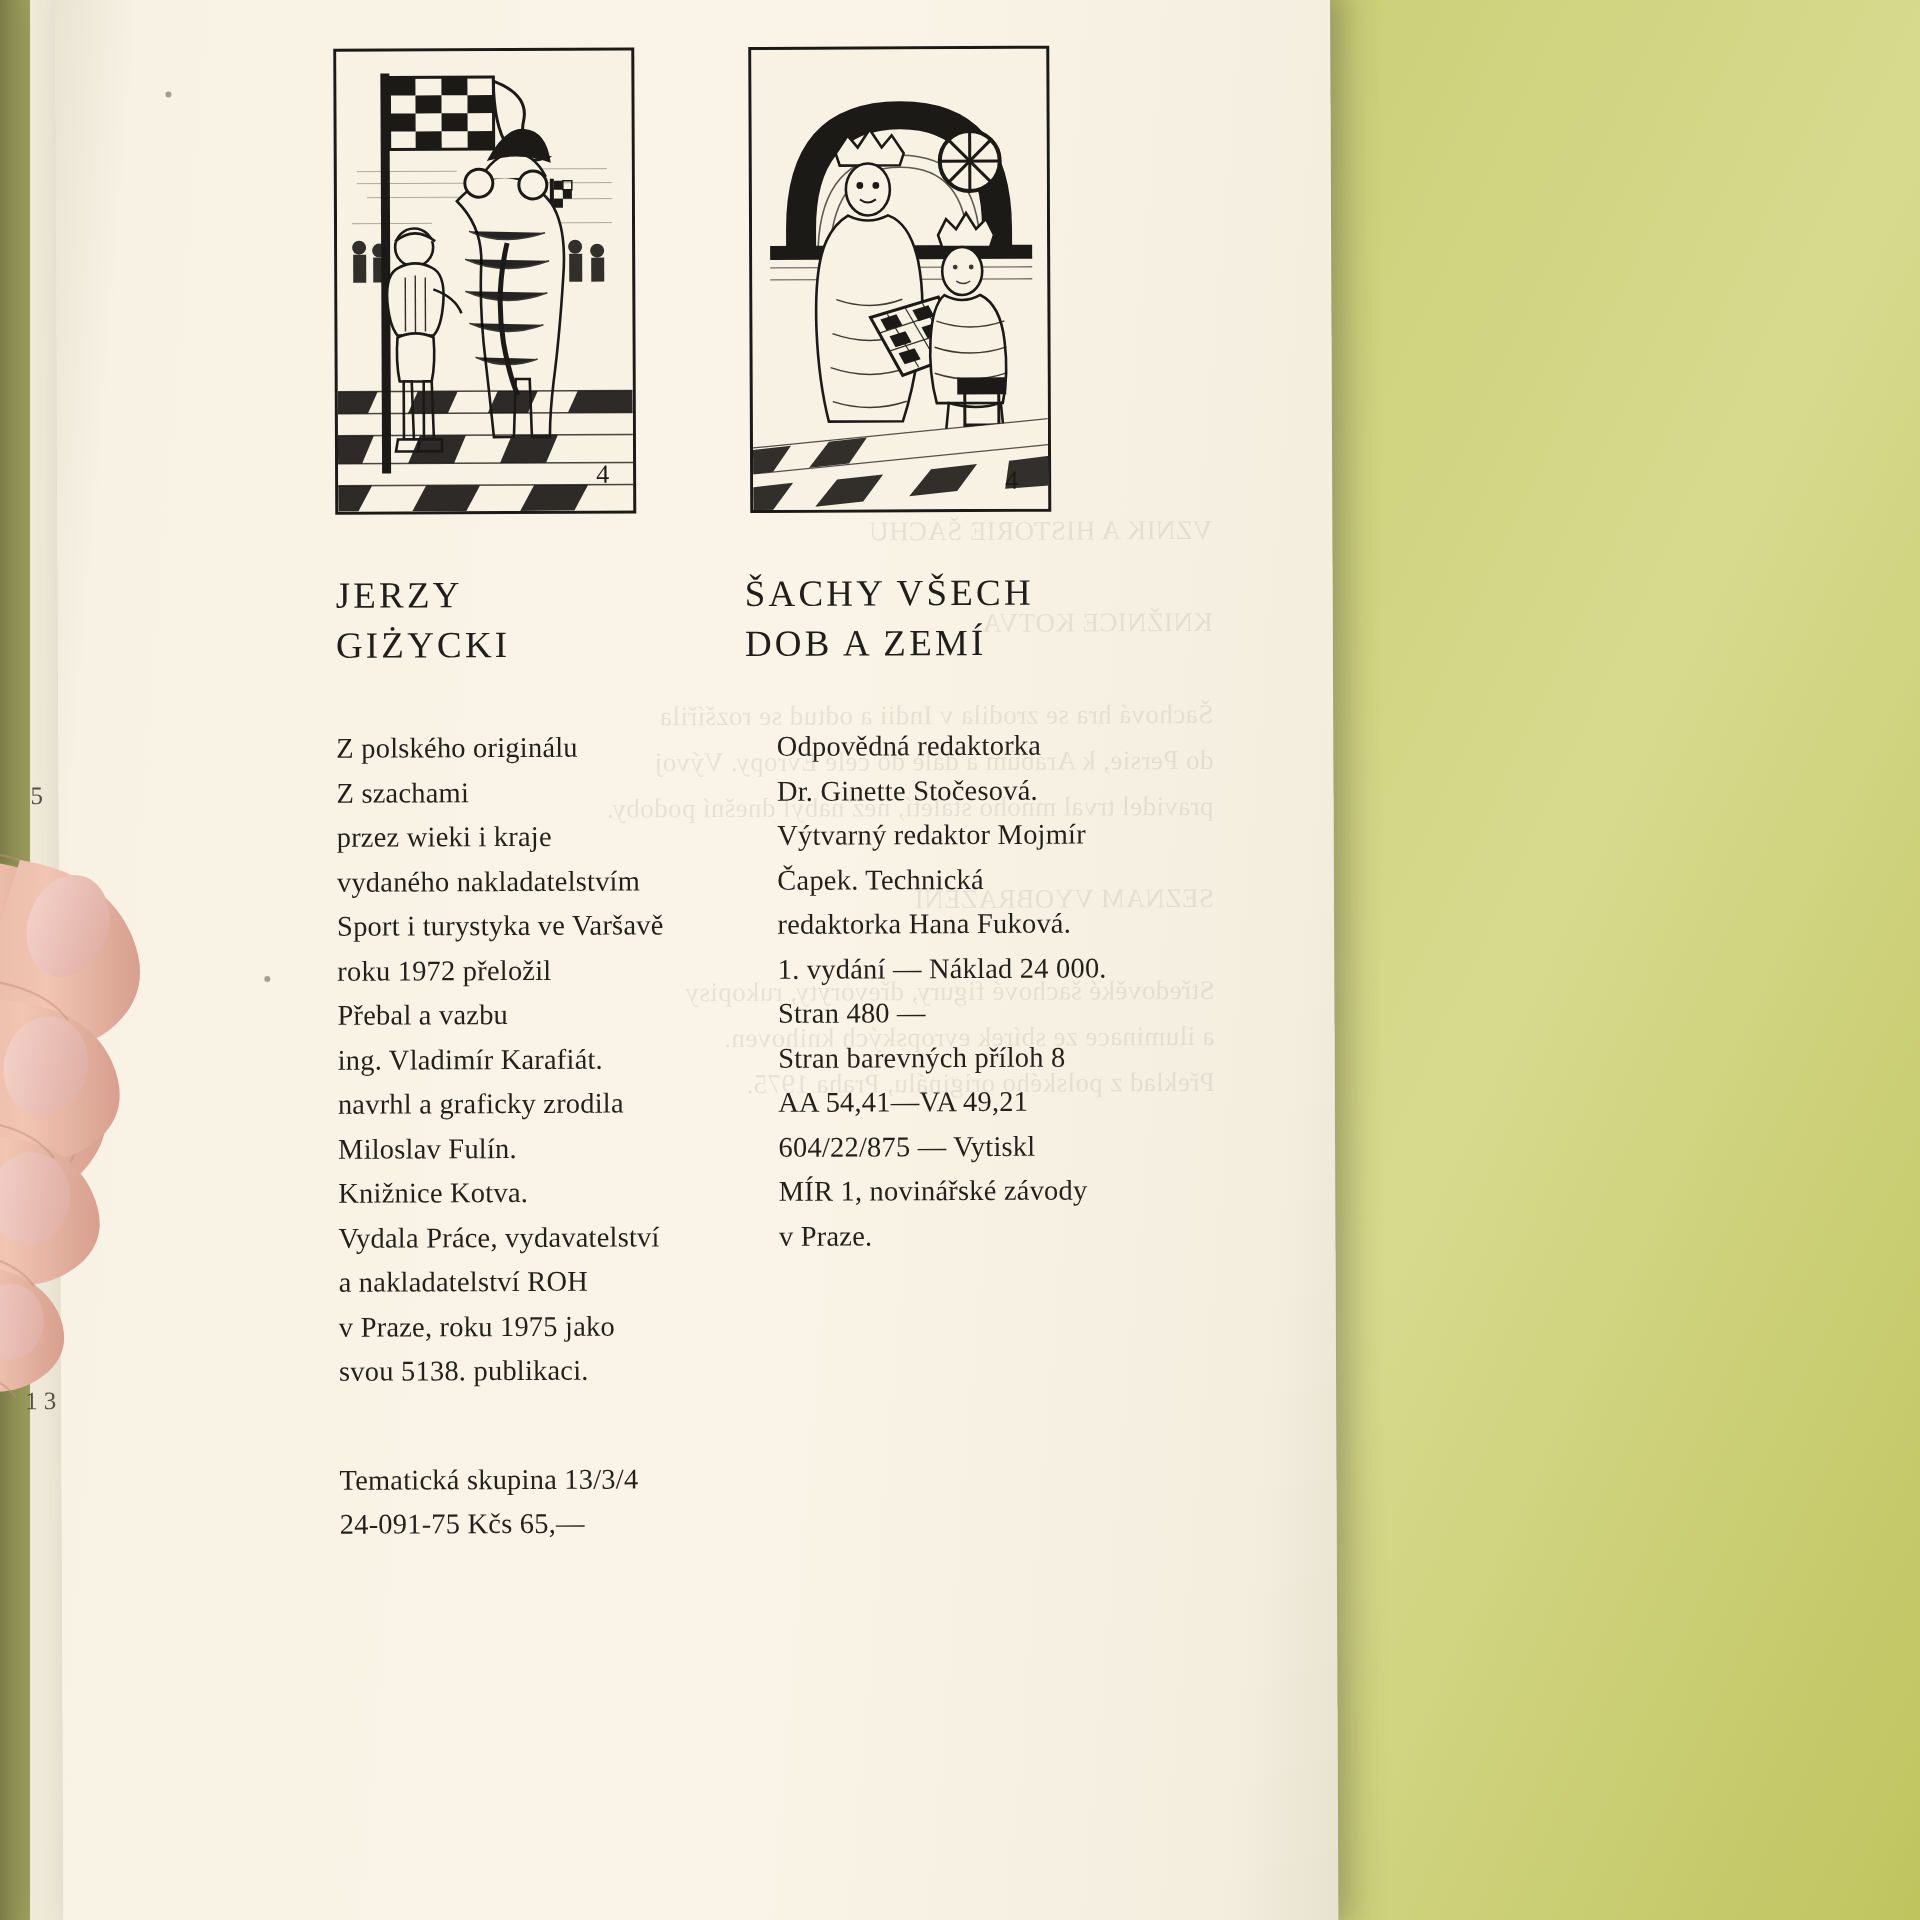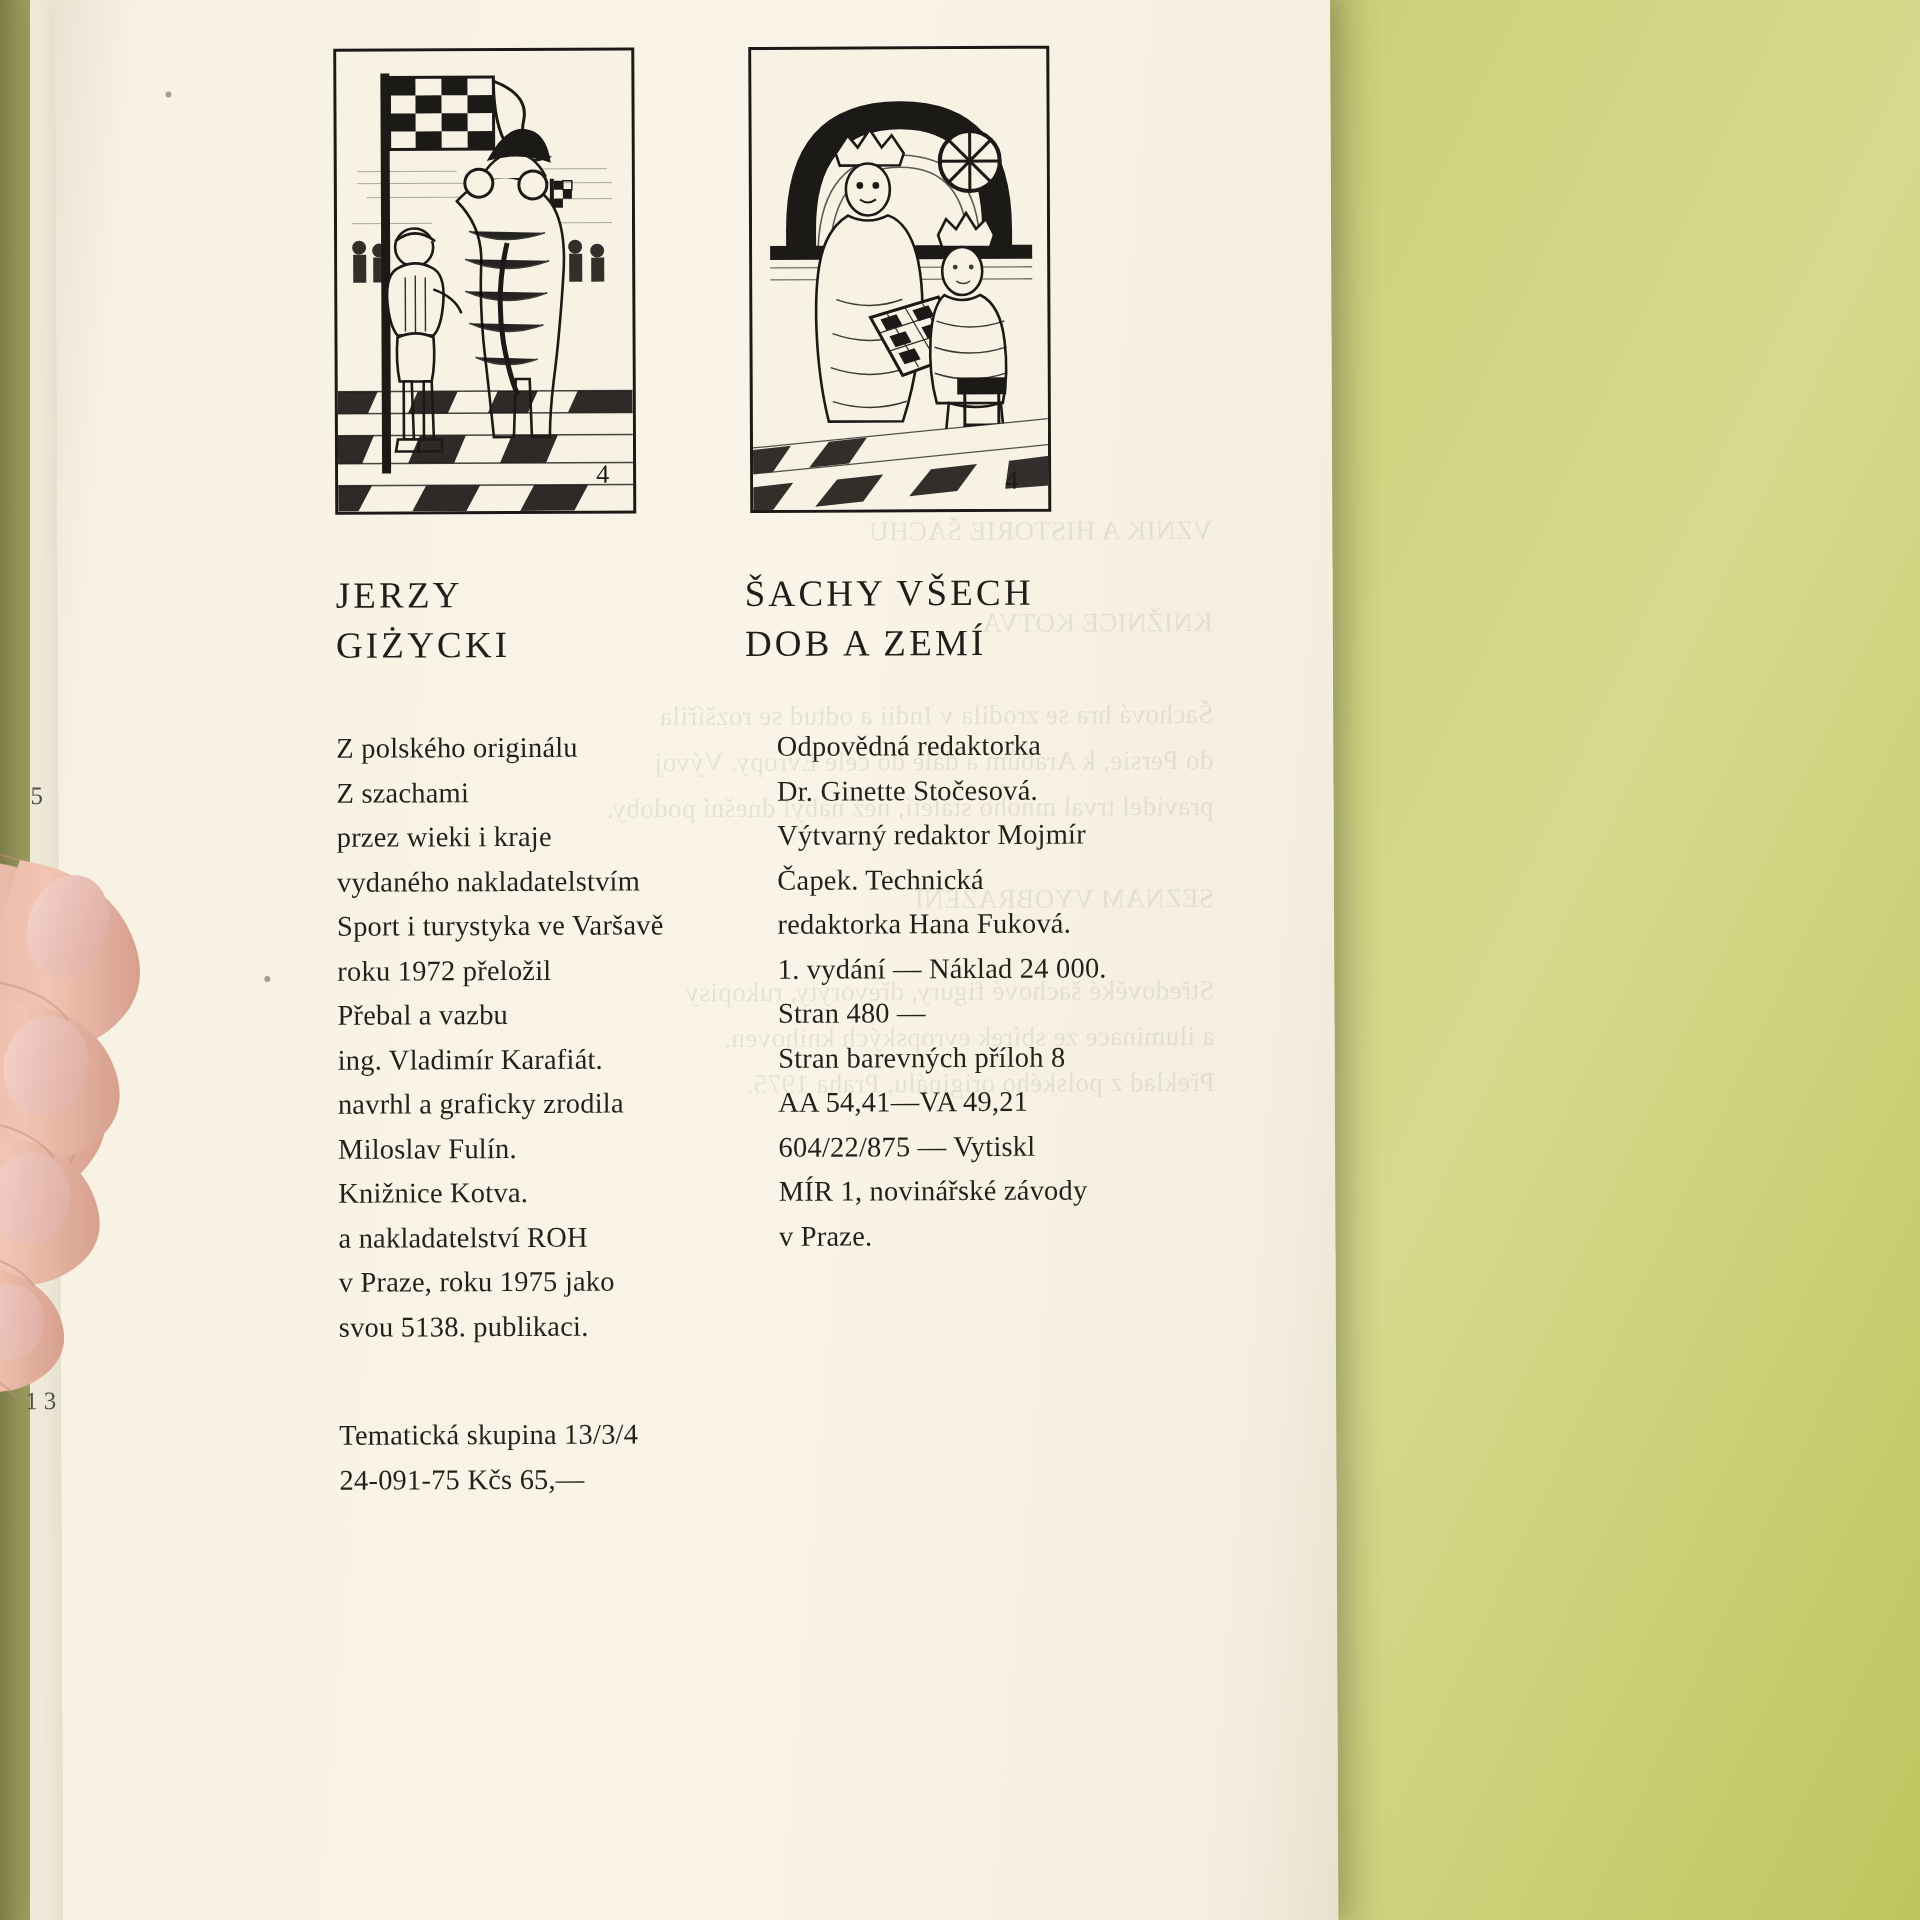--- a/index.html
+++ b/index.html
@@ -464,20 +464,21 @@
             <span class="ln">Z szachami</span>
             <span class="ln">przez wieki i kraje</span>
             <span class="ln">vydaného nakladatelstvím</span>
             <span class="ln">Sport i turystyka ve Varšavě</span>
             <span class="ln">roku 1972 přeložil</span>
             <span class="ln">Přebal a vazbu</span>
             <span class="ln">ing. Vladimír Karafiát.</span>
             <span class="ln">navrhl a graficky zrodila</span>
             <span class="ln">Miloslav Fulín.</span>
             <span class="ln">Knižnice Kotva.</span>
+            <span class="ln">Vydala Práce, vydavatelství</span>
             <span class="ln">a nakladatelství ROH</span>
             <span class="ln">v Praze, roku 1975 jako</span>
             <span class="ln">svou 5138. publikaci.</span>
 
             <div class="footer-block">
               <span class="ln">Tematická skupina 13/3/4</span>
               <span class="ln">24-091-75   Kčs 65,—</span>
             </div>
           </div>
 

